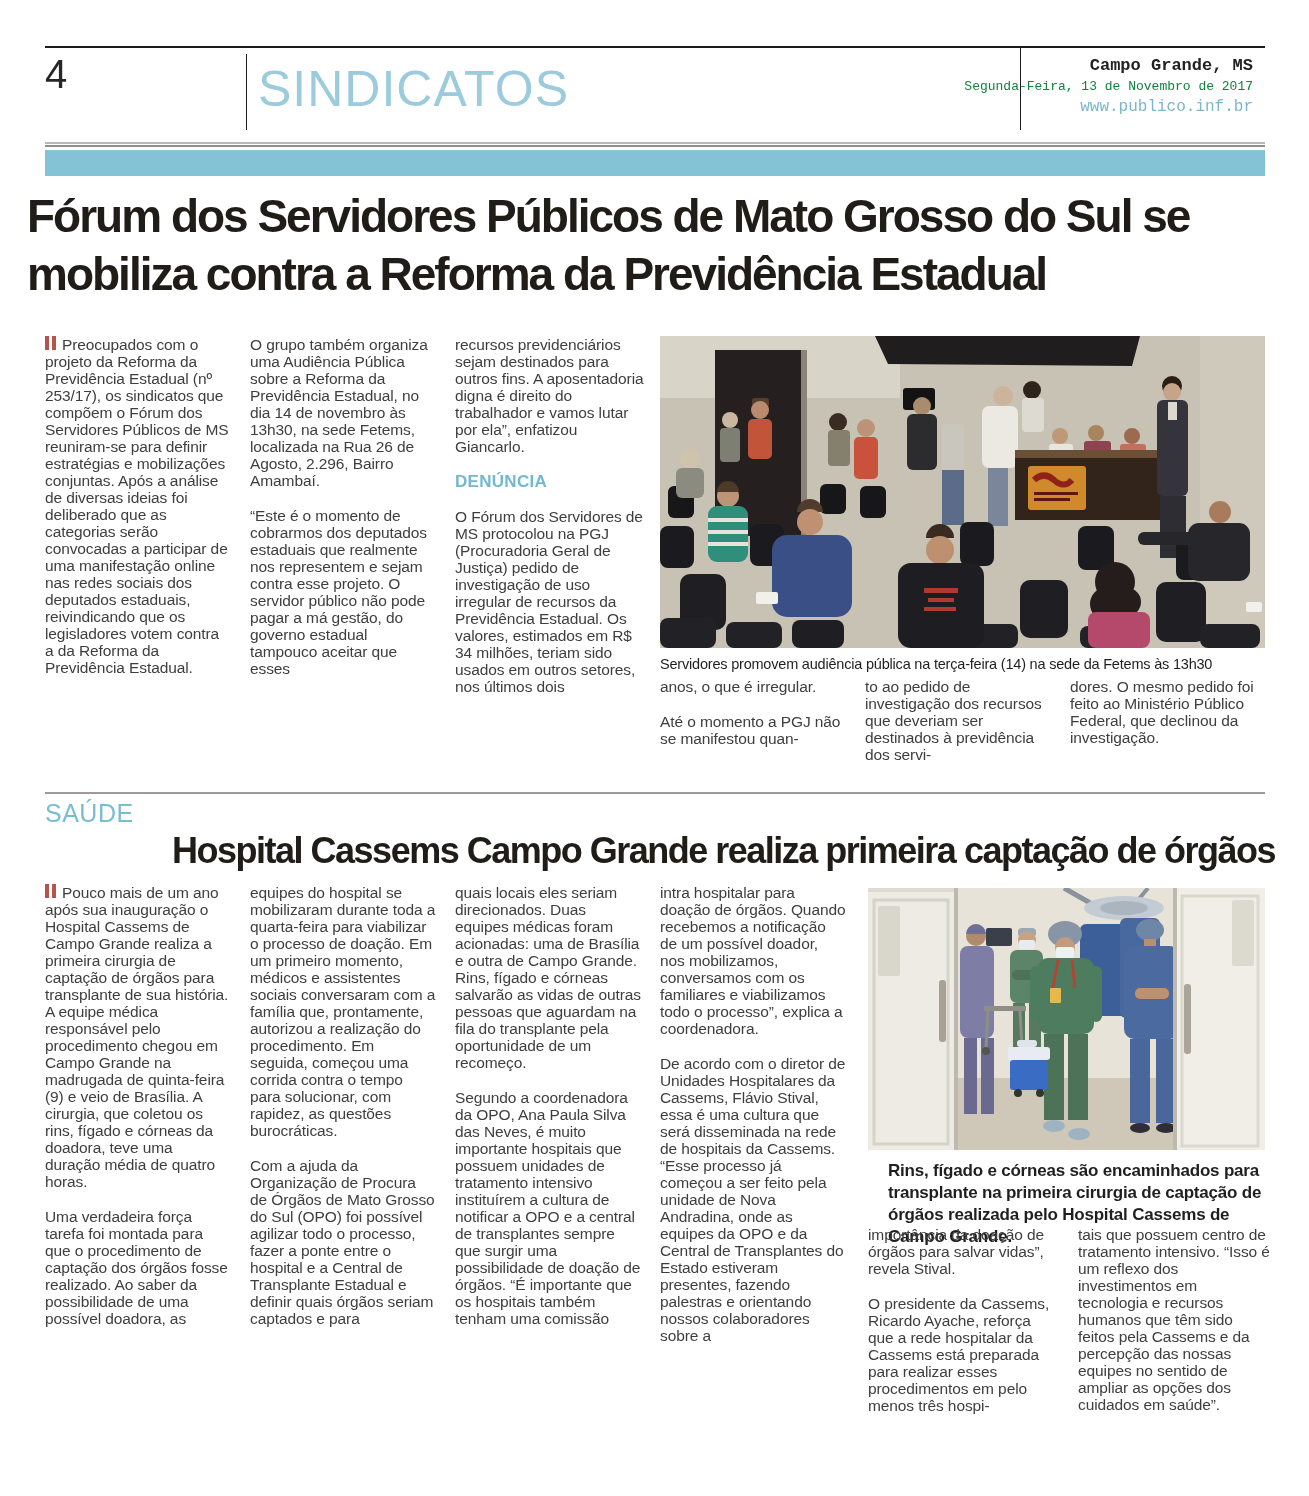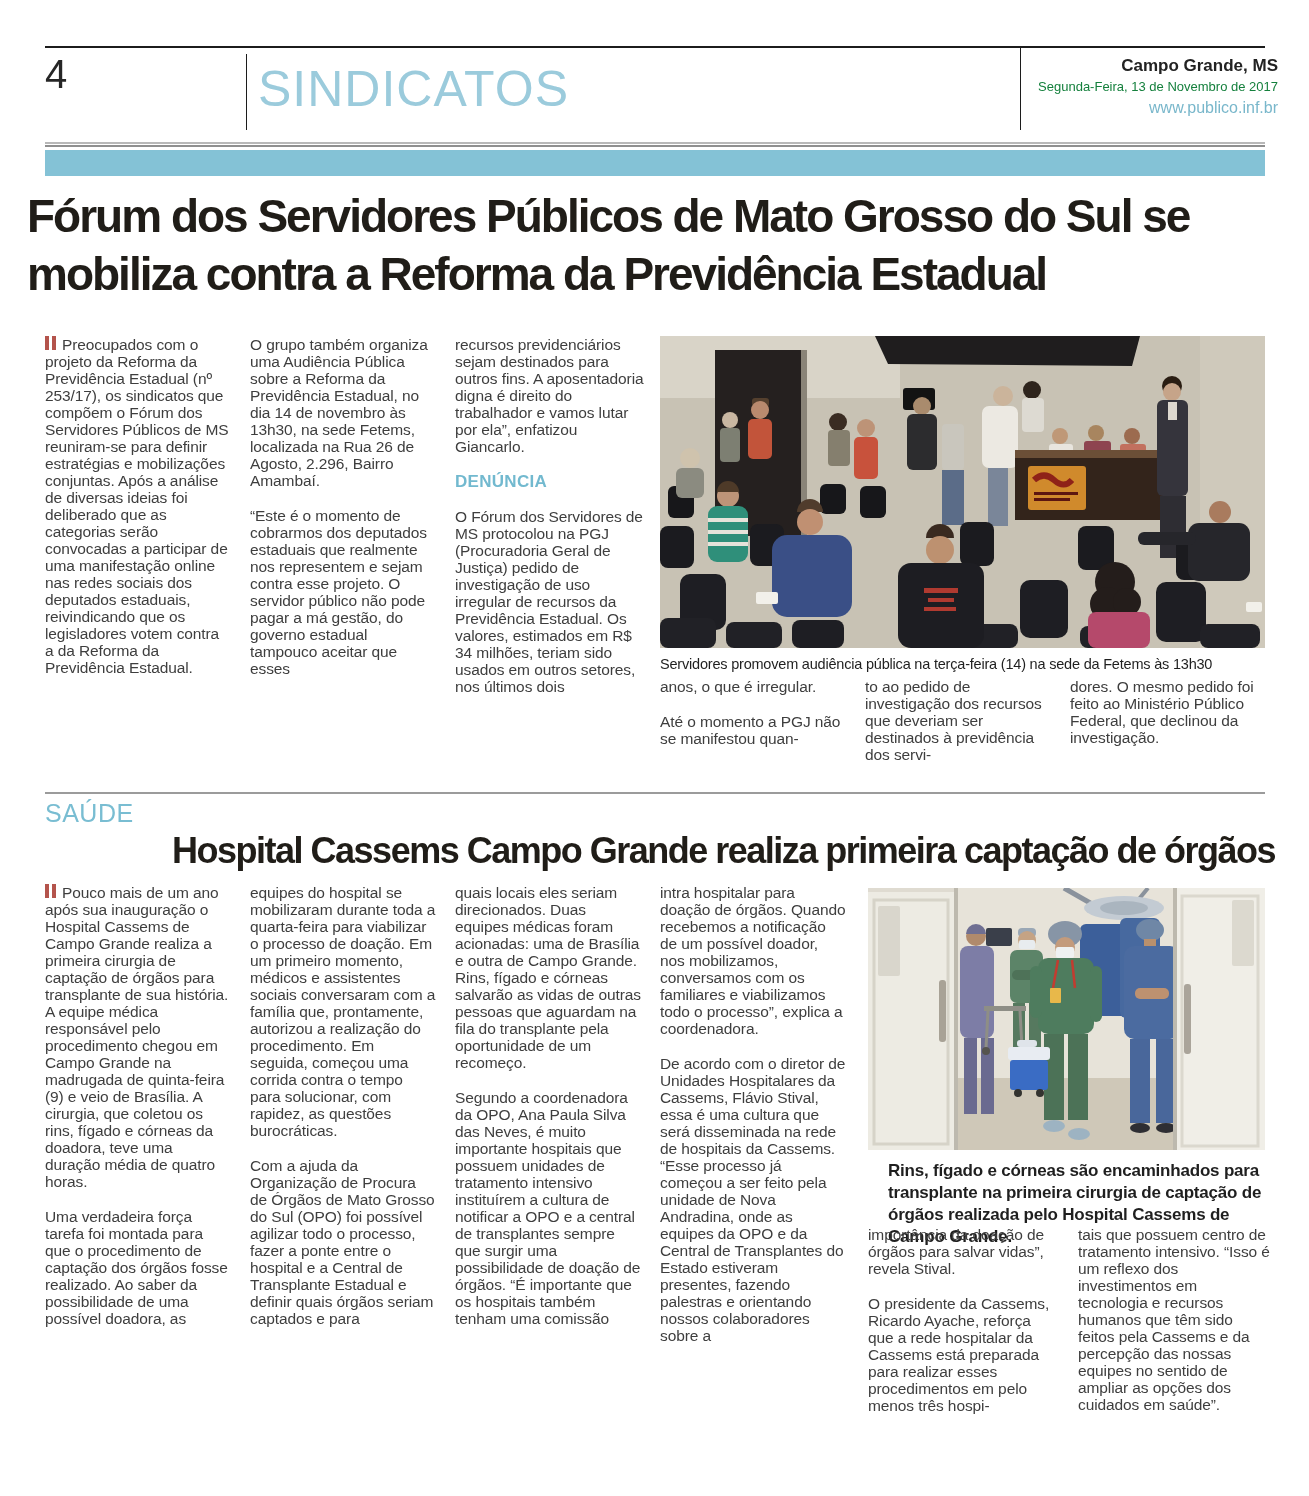--- a/index.html
+++ b/index.html
@@ -6,21 +6,21 @@
   .page{position:relative;width:1309px;height:1496px;background:#fff;overflow:hidden;
         font-family:"Liberation Sans",sans-serif;color:#3e3e3e;}
   .abs{position:absolute;}
   
   .toprule{left:45px;top:46px;width:1220px;height:2px;background:#1c1c1c;}
   .pagenum{left:45px;top:52px;font-size:40px;color:#262626;}
   .vline{width:1px;background:#1c1c1c;}
   .v1{left:246px;top:54px;height:76px;}
   .v2{left:1020px;top:48px;height:82px;}
   .section-title{left:258px;top:60px;font-size:50px;color:#9bcbdc;letter-spacing:1px;}
-  .mast{left:733px;top:55px;width:545px;text-align:right;line-height:21px;}
+  .mast{left:708px;top:55px;width:545px;text-align:right;line-height:21px;font-family:Liberation Mono, monospace;}
   .mast .loc{font-size:17px;font-weight:bold;color:#222;}
   .mast .date{font-size:13px;color:#15803d;}
   .mast .url{font-size:16px;color:#79b7cb;}
   .grayline{left:45px;top:142px;width:1220px;height:5px;
             background:linear-gradient(#b8b8b8 0 2px,#ffffff 2px 3px,#8f8f8f 3px 5px);}
   .bluebar{left:45px;top:150px;width:1220px;height:26px;background:#84c2d6;}
   
   .h1{left:27px;top:188px;width:1232px;font-size:46px;font-weight:bold;letter-spacing:-2px;
       line-height:1.25;color:#201d18;}
   .body-col{width:186px;font-size:15.5px;line-height:17px;color:#3e3e3e;letter-spacing:-.1px;}

